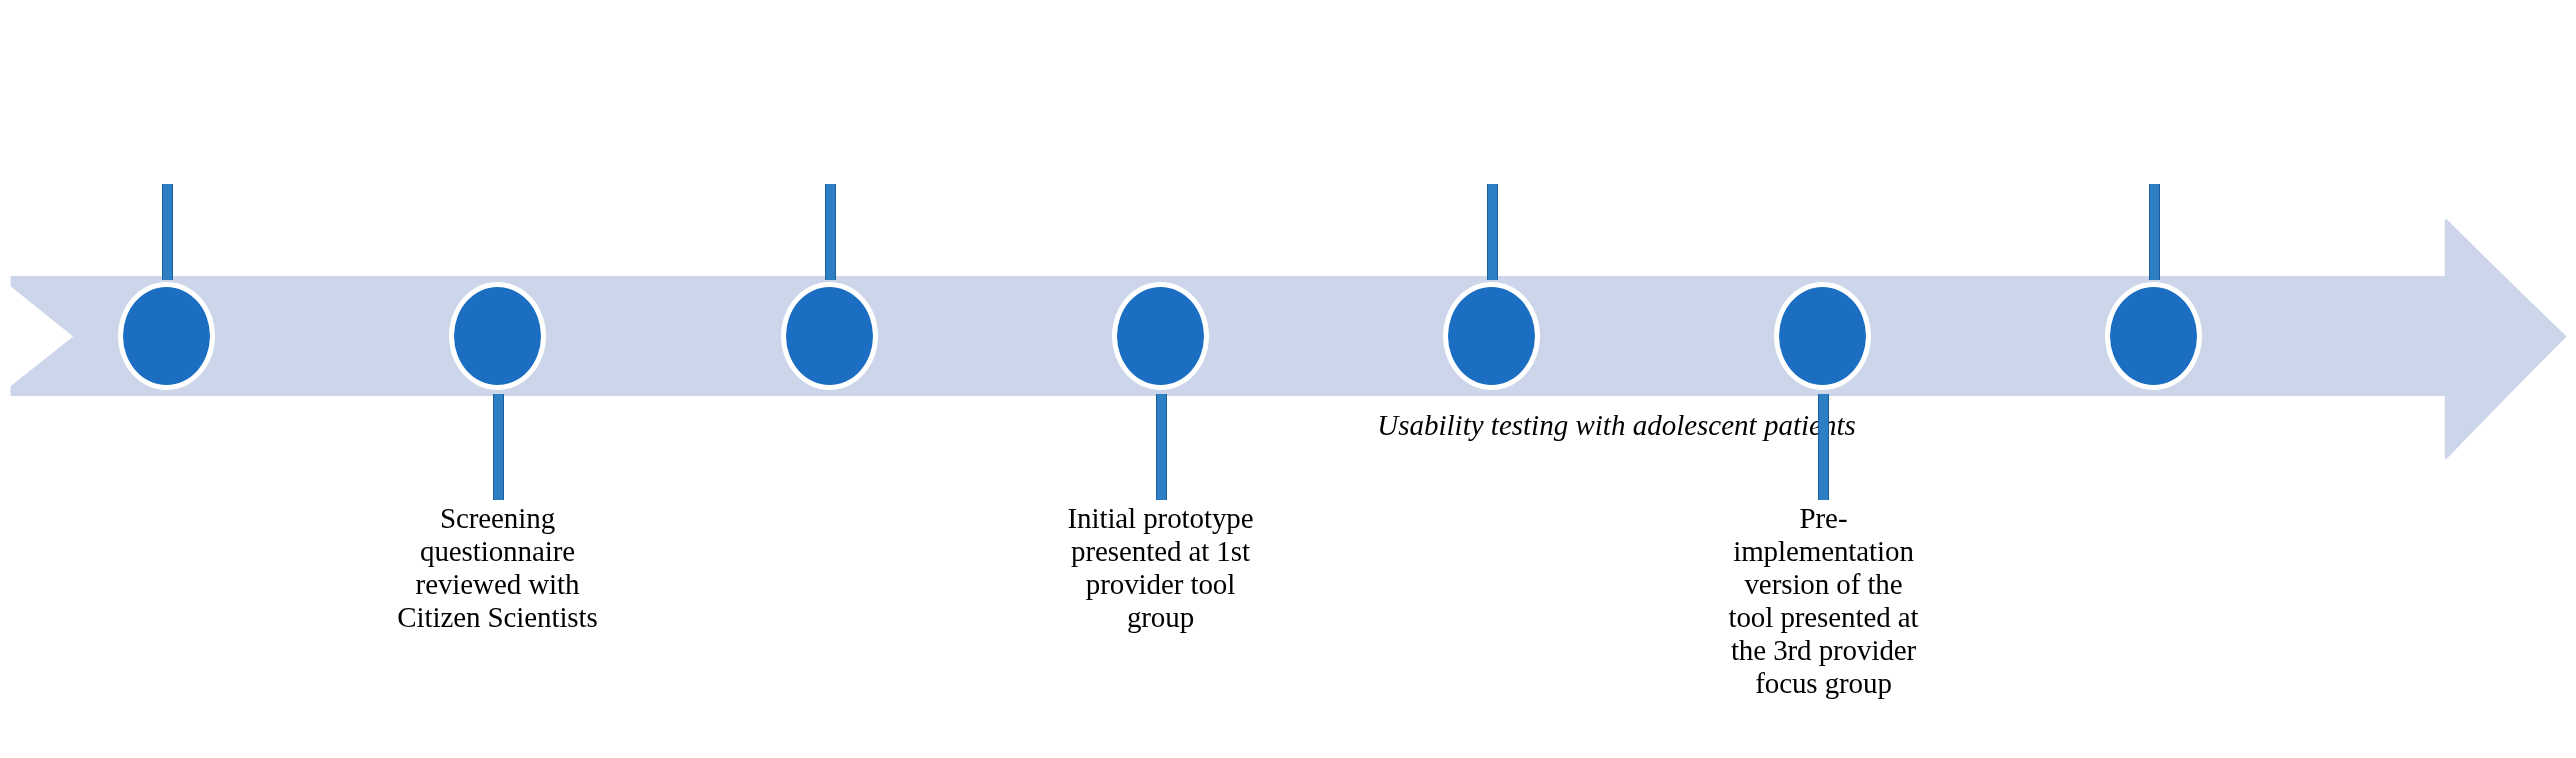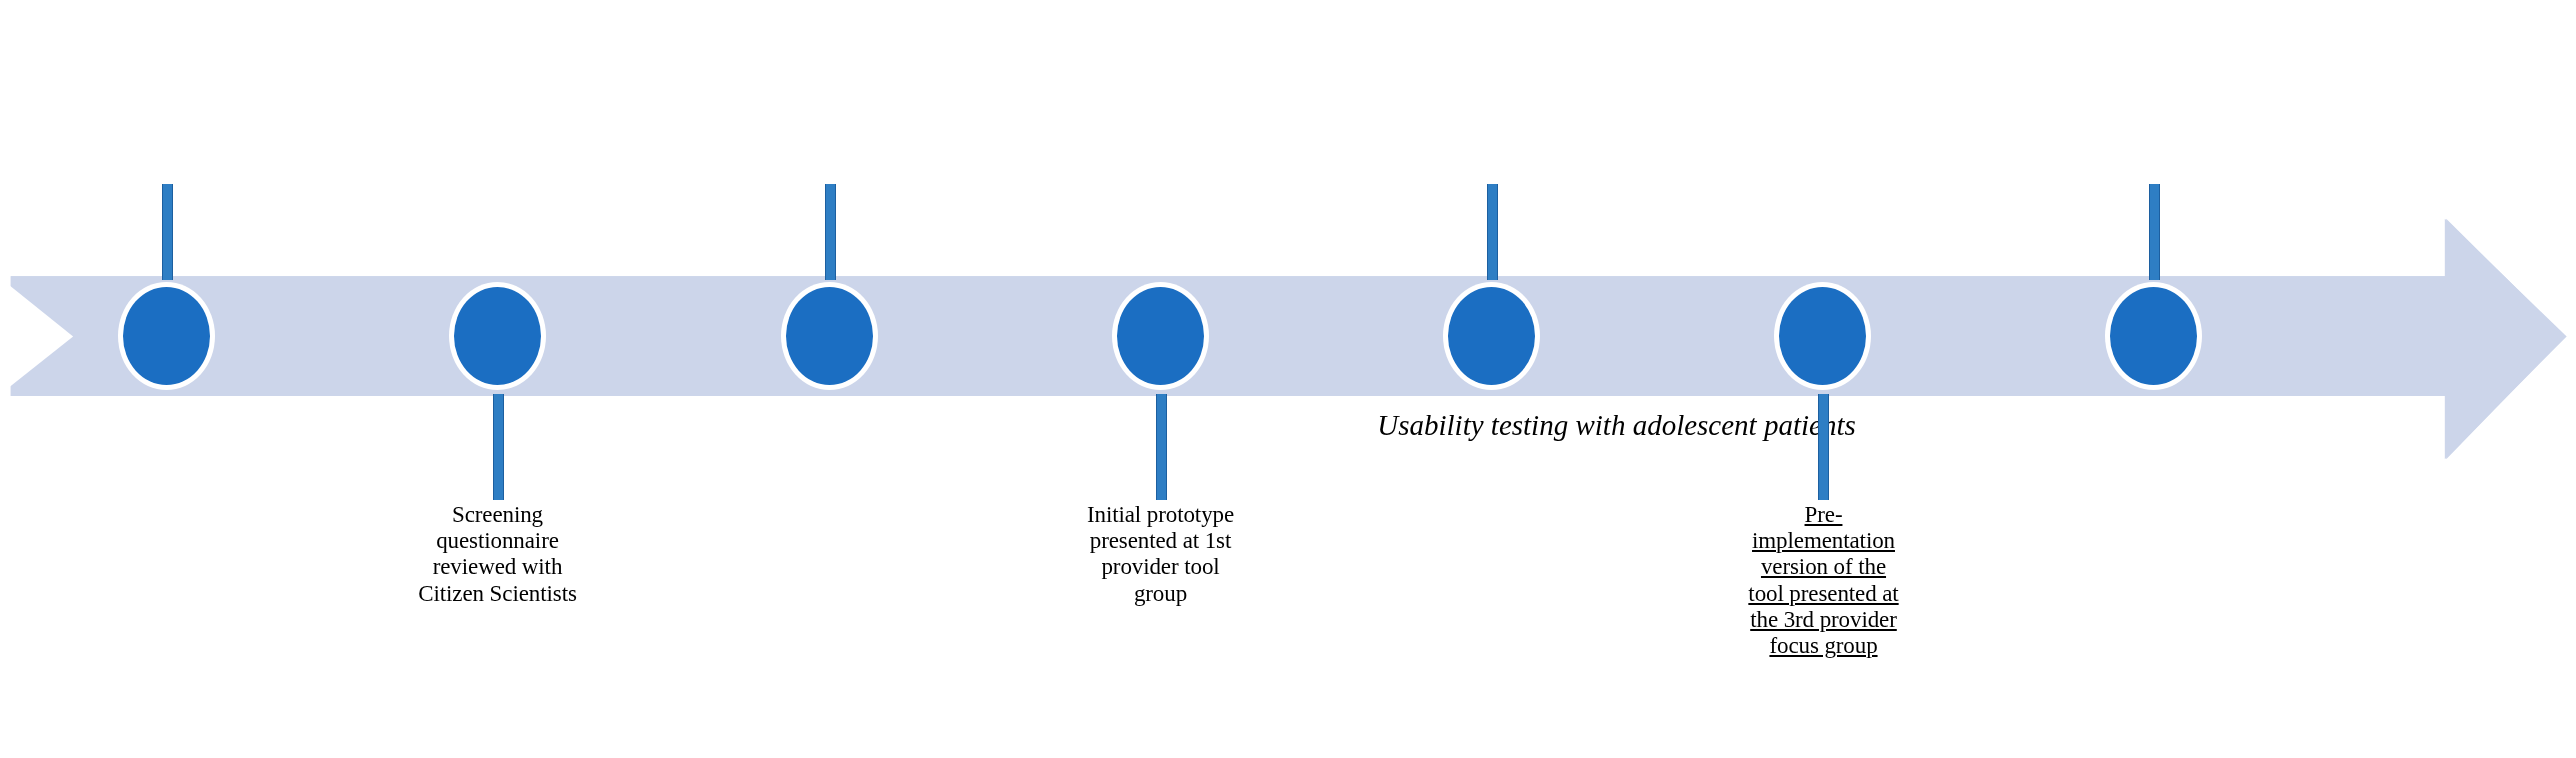--- a/index.html
+++ b/index.html
@@ -71,34 +71,33 @@
   .connector.down {
     top: 394px;
     height: 106px;
   }
 
   .label {
     position: absolute;
     width: 315px;
     left: -158px;
     text-align: center;
-    font-size: 23px;
+    font-size: 29px;
     line-height: 1.14;
     letter-spacing: -0.1px;
     white-space: pre-line;
   }
   .label.below {
     top: 502px;
   }
 
   
   .label.wide {
     width: 337px;
     left: -168px;
-    text-decoration: underline;
   }
 
   
   #usability-caption {
     position: absolute;
     top: 411px;
     left: 1283px;
     width: 667px;
     text-align: center;
     font-style: italic;

